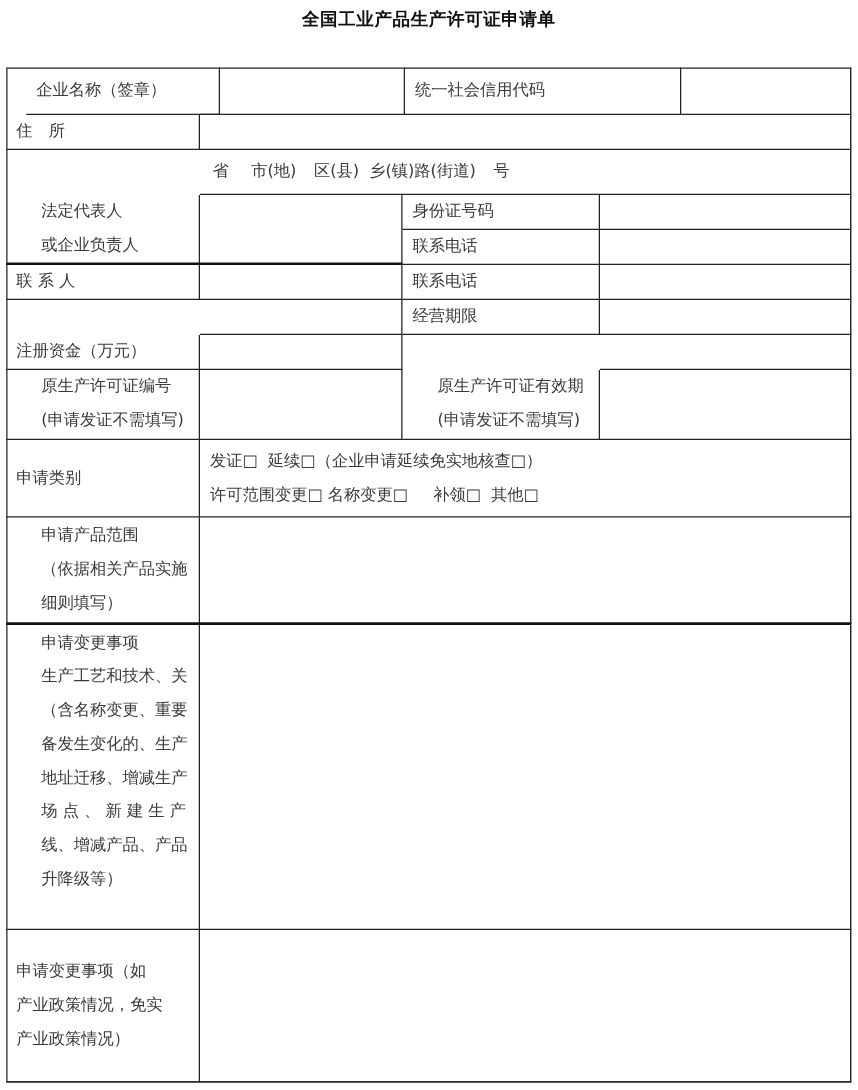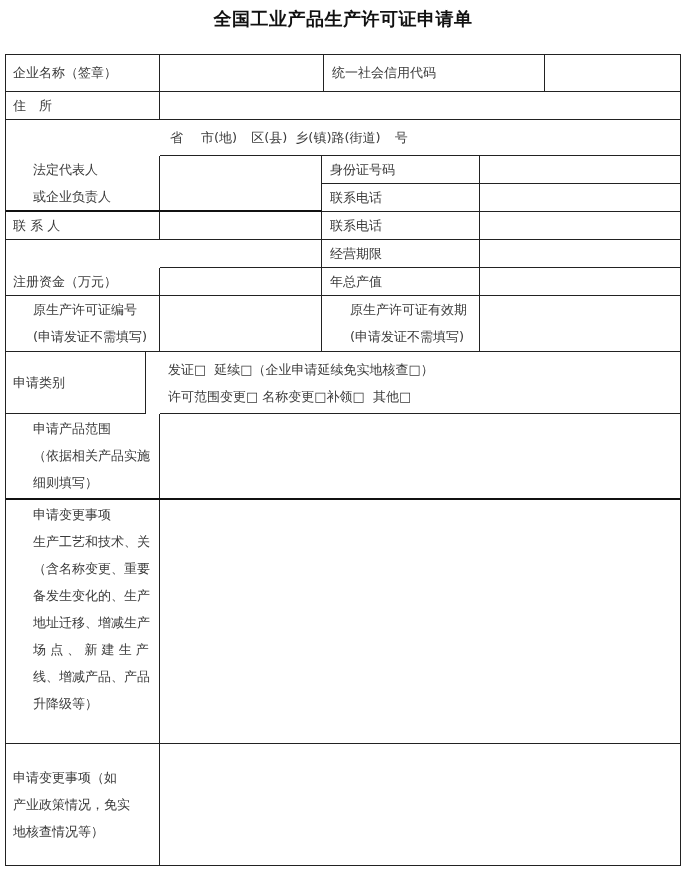--- a/index.html
+++ b/index.html
@@ -3,21 +3,21 @@
 <meta charset="utf-8">
 <style>
   html, body { margin: 0; padding: 0; background: #ffffff; }
   body {
     width: 686px; height: 872px; position: relative; overflow: hidden;
     font-family: "DejaVu Sans", "Liberation Sans", sans-serif;
     color: #333333;
   }
   .title {
     position: absolute; left: 0; top: 7px; width: 686px; text-align: center;
-    font-size: 18px; font-weight: bold; color: #111111; letter-spacing: 0.5px;
+    font-size: 14px; font-weight: bold; color: #111111; letter-spacing: 0.5px;
   }
   .form {
     position: absolute; left: 5px; top: 54px; width: 676px; height: 812px;
     box-sizing: border-box;
   }
   .cell {
     position: absolute; box-sizing: border-box;
     border-right: 1px solid #222; border-bottom: 1px solid #222;
     font-size: 13px; line-height: 27px; padding-left: 8px; color: #3a3a3a;
     white-space: nowrap;
@@ -30,21 +30,21 @@
   }
   .thick { position: absolute; background: #111; height: 2px; }
 </style>
 </head>
 <body>
 
 <div class="title">全国工业产品生产许可证申请单</div>
 
 <div class="form">
 
-  <div class="cell vcenter" style="left:0;top:0;width:155px;height:38px;">企业名称（签章）</div>
+  <div class="cell vcenter" style="left:16px;top:0;width:155px;height:38px;">企业名称（签章）</div>
   <div class="cell" style="left:155px;top:0;width:164px;height:38px;"></div>
   <div class="cell vcenter" style="left:319px;top:0;width:221px;height:38px;">统一社会信用代码</div>
   <div class="cell" style="left:540px;top:0;width:136px;height:38px;"></div>
 
   <div class="cell vcenter" style="left:0;top:38px;width:155px;height:28px;">住　所</div>
   <div class="cell" style="left:155px;top:38px;width:521px;height:28px;"></div>
 
   <div class="cell vcenter" style="left:155px;top:66px;width:521px;height:36px;padding-left:10px;">
     <div style="display:flex;gap:0;">
       <span style="margin-right:18px;">省</span>
@@ -71,41 +71,40 @@
   <div class="cell" style="left:155px;top:158px;width:162px;height:28px;"></div>
   <div class="cell vcenter" style="left:317px;top:158px;width:158px;height:28px;">联系电话</div>
   <div class="cell" style="left:475px;top:158px;width:201px;height:28px;"></div>
 
   <div class="cell" style="left:155px;top:186px;width:162px;height:28px;"></div>
   <div class="cell vcenter" style="left:317px;top:186px;width:158px;height:28px;">经营期限</div>
   <div class="cell" style="left:475px;top:186px;width:201px;height:28px;"></div>
 
   <div class="cell vcenter" style="left:0;top:214px;width:155px;height:28px;">注册资金（万元）</div>
   <div class="cell" style="left:155px;top:214px;width:162px;height:28px;"></div>
-  <div class="cell vcenter" style="left:317px;top:214px;width:158px;height:28px;">年总产值</div>
   <div class="cell" style="left:475px;top:214px;width:201px;height:28px;"></div>
 
   <div class="cell multi" style="left:0;top:242px;width:155px;height:56px;">
     <div>原生产许可证编号</div>
     <div>(申请发证不需填写)</div>
   </div>
   <div class="cell" style="left:155px;top:242px;width:162px;height:56px;"></div>
   <div class="cell multi" style="left:317px;top:242px;width:158px;height:56px;">
     <div>原生产许可证有效期</div>
     <div>(申请发证不需填写)</div>
   </div>
   <div class="cell" style="left:475px;top:242px;width:201px;height:56px;"></div>
 
-  <div class="cell vcenter" style="left:0;top:298px;width:141px;height:62px;">申请类别</div>
+  <div class="cell vcenter" style="left:0;top:298px;width:155px;height:62px;">申请类别</div>
   <div class="cell vcenter" style="left:155px;top:298px;width:521px;height:62px;">
     <div>
       <span style="margin-right:8px;">发证□</span><span>延续□（企业申请延续免实地核查□）</span>
     </div>
     <div>
-      <span style="margin-right:4px;">许可范围变更□</span><span style="margin-right:0;">名称变更□</span><span style="margin-right:8px;">补领□</span><span>其他□</span>
+      <span style="margin-right:4px;">许可范围变更□</span><span style="margin-right:20px;">名称变更□</span><span style="margin-right:8px;">补领□</span><span>其他□</span>
     </div>
   </div>
 
   <div class="cell multi" style="left:0;top:360px;width:155px;height:85px;padding-top:1px;">
     <div>申请产品范围</div>
     <div>（依据相关产品实施</div>
     <div>细则填写）</div>
   </div>
   <div class="cell" style="left:155px;top:360px;width:521px;height:85px;"></div>
   <div class="thick" style="left:0;top:444px;width:676px;"></div>
@@ -118,18 +117,18 @@
     <div>地址迁移、增减生产</div>
     <div>场 点 、 新 建 生 产</div>
     <div>线、增减产品、产品</div>
     <div>升降级等）</div>
   </div>
   <div class="cell" style="left:155px;top:446px;width:521px;height:244px;"></div>
 
   <div class="cell vcenter" style="left:0;top:690px;width:155px;height:122px;">
     <div>申请变更事项（如</div>
     <div>产业政策情况，免实</div>
-    <div>地核查情况等）</div>
+    <div>产业政策情况）</div>
   </div>
   <div class="cell" style="left:155px;top:690px;width:521px;height:122px;"></div>
 
   <div class="outer"></div>
 </div>
 
 </body></html>

